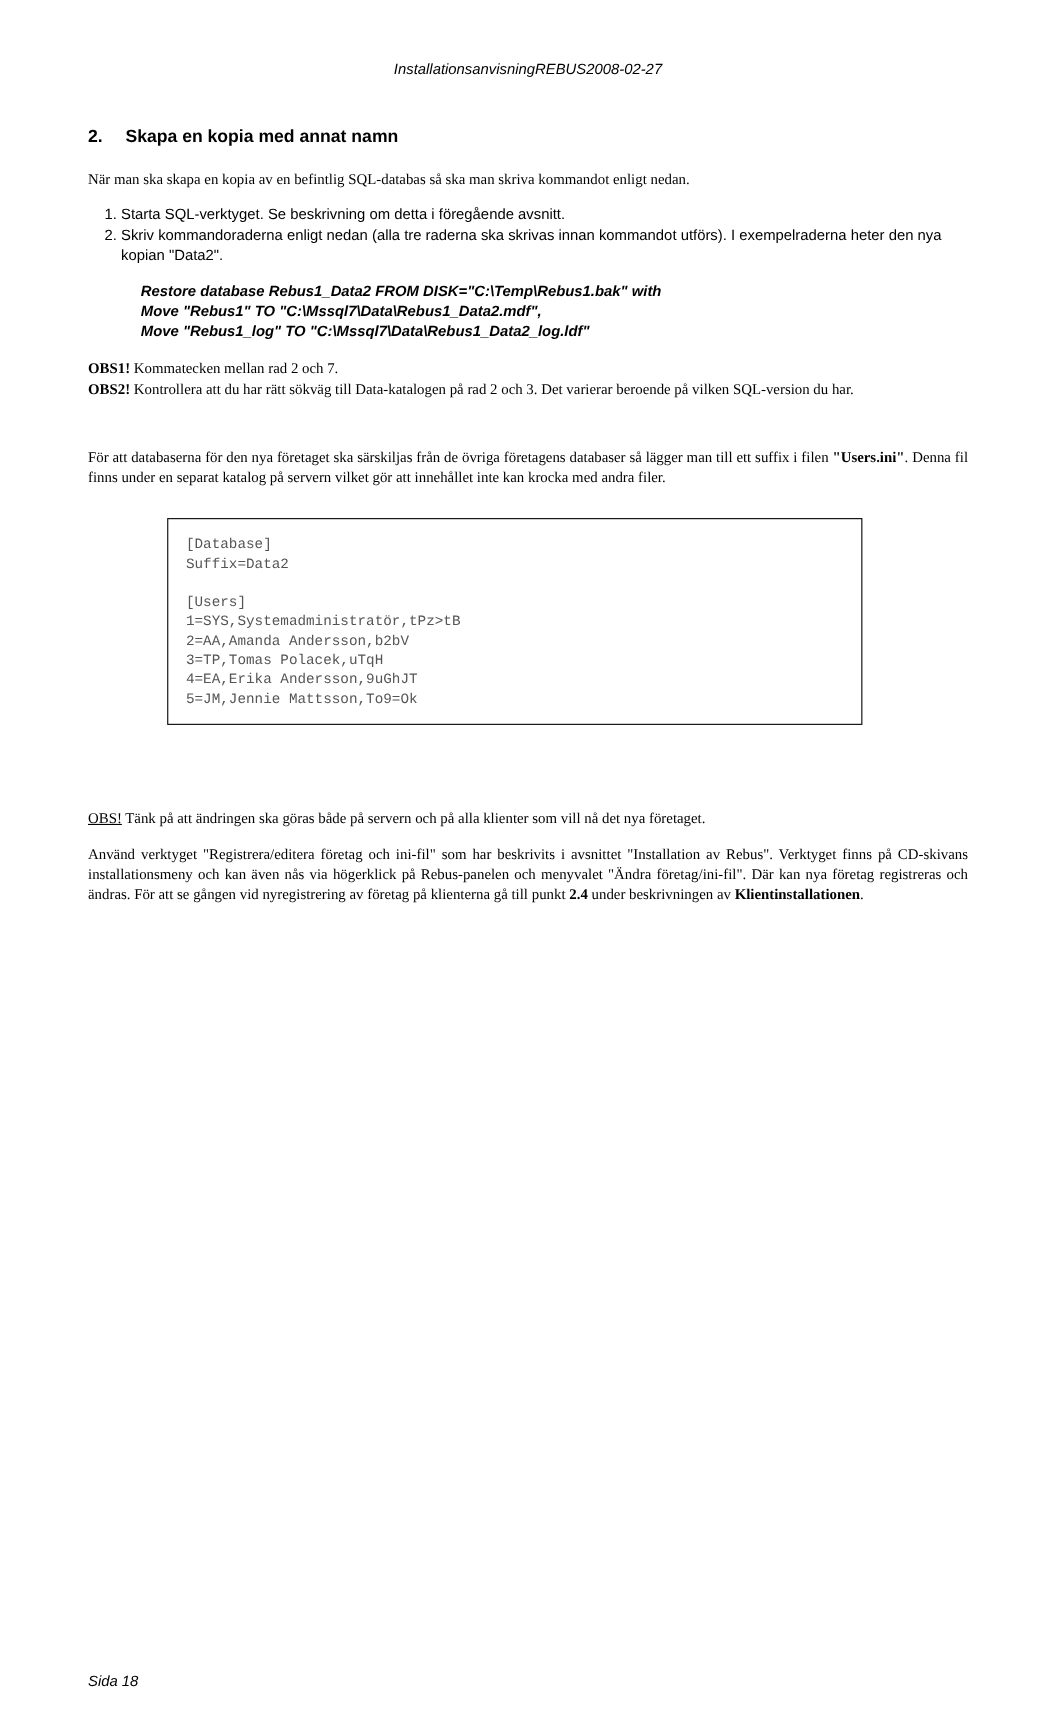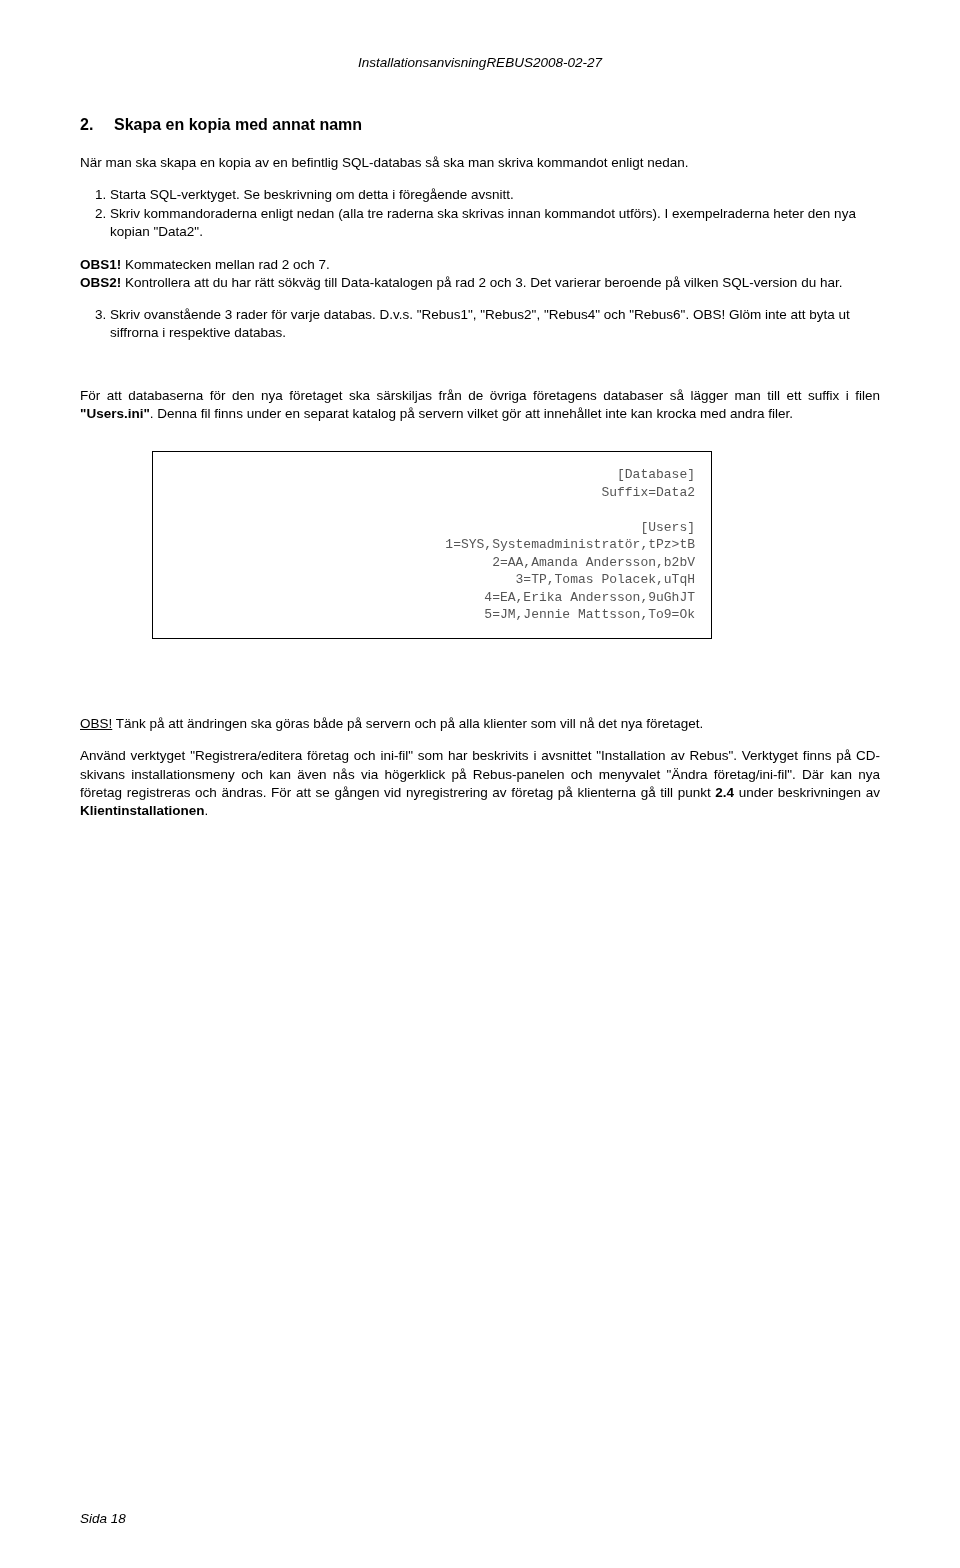--- a/index.html
+++ b/index.html
@@ -30,51 +30,51 @@
     font-weight: bold;
     margin: 0 0 18px 0;
   }
   .h2-num {
     display: inline-block;
     width: 34px;
   }
   p {
     margin: 0 0 14px 0;
     text-align: justify;
+    font-family: Liberation Serif, serif;
   }
   ol {
     margin: 0 0 14px 0;
     padding-left: 30px;
   }
   ol li {
     margin-bottom: 1px;
   }
   .indent-block {
     margin: 12px 0 16px 48px;
     font-style: italic;
     font-weight: bold;
     text-align: justify;
   }
   .code-box {
     border: 1px solid #000;
     font-family: "Courier New", monospace;
     font-size: 13px;
     padding: 14px 16px;
     margin: 28px 0 28px 72px;
-    width: 560px;
+    width: 632px;
     color: #555;
     line-height: 1.35;
     white-space: pre;
     box-sizing: border-box;
-    text-align: right;
   }
   .footer {
     position: absolute;
     left: 80px;
-    bottom: 40px;
+    bottom: 30px;
     font-style: italic;
     font-size: 13.5px;
   }
   .section-gap { height: 30px; }
   .u { text-decoration: underline; }
 </style>
 </head>
 <body>
 
 <div class="page">
@@ -89,27 +89,29 @@
     <span class="h2-num">2.</span><span>Skapa en kopia med annat namn</span>
   </h2>
 
   <p>När man ska skapa en kopia av en befintlig SQL-databas så ska man skriva kommandot enligt nedan.</p>
 
   <ol>
     <li>Starta SQL-verktyget. Se beskrivning om detta i föregående avsnitt.</li>
     <li>Skriv kommandoraderna enligt nedan (alla tre raderna ska skrivas innan kommandot utförs). I exempelraderna heter den nya kopian "Data2".</li>
   </ol>
 
+  <div class="indent-block">
+    <div>Restore database Rebus1_Data2 FROM DISK="C:\Temp\Rebus1.bak" with</div>
+    <div>Move "Rebus1" TO "C:\Mssql7\Data\Rebus1_Data2.mdf",</div>
+    <div>Move "Rebus1_log" TO "C:\Mssql7\Data\Rebus1_Data2_log.ldf"</div>
+  </div>
 
   <p><b>OBS1!</b><span> Kommatecken mellan rad 2 och 7.</span><br>
   <b>OBS2!</b><span> Kontrollera att du har rätt sökväg till Data-katalogen på rad 2 och 3. Det varierar beroende på vilken SQL-version du har.</span></p>
 
-  <ol start="3">
-    <li>Skriv ovanstående 3 rader för varje databas. D.v.s. "Rebus1", "Rebus2", "Rebus4" och "Rebus6". OBS! Glöm inte att byta ut siffrorna i respektive databas.</li>
-  </ol>
 
   <div class="section-gap"></div>
 
 
   <p><span>För att databaserna för den nya företaget ska särskiljas från de övriga företagens databaser så lägger man till ett suffix i filen </span><b>"Users.ini"</b><span>. Denna fil finns under en separat katalog på servern vilket gör att innehållet inte kan krocka med andra filer.</span></p>
 
 
   <div class="code-box"><span>[Database]</span>
 <span>Suffix=Data2</span>
 <span></span>

